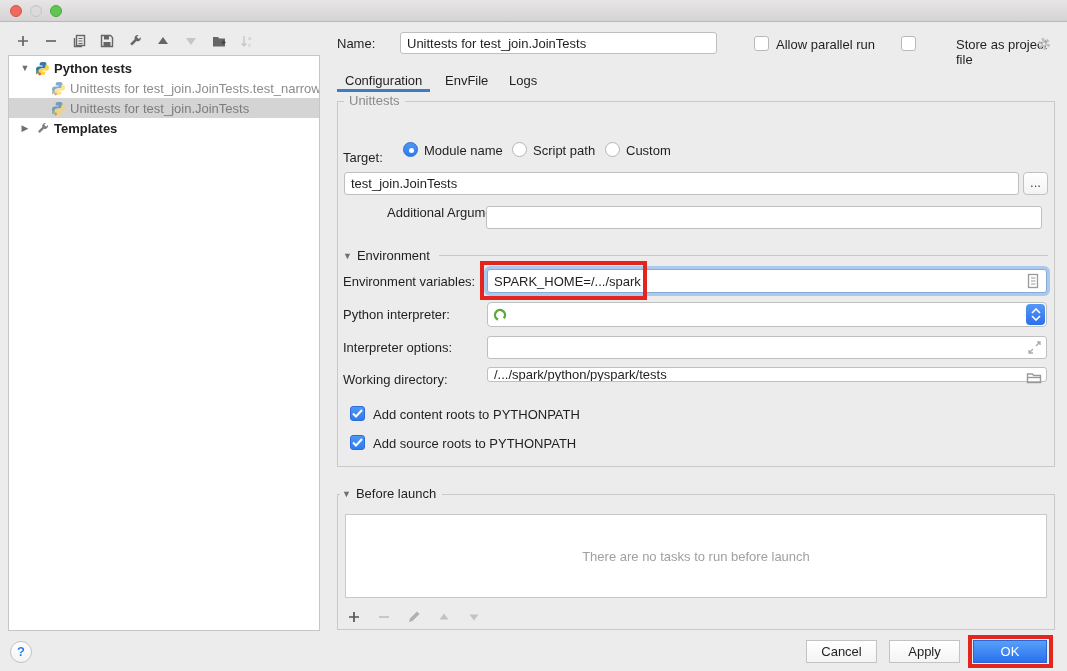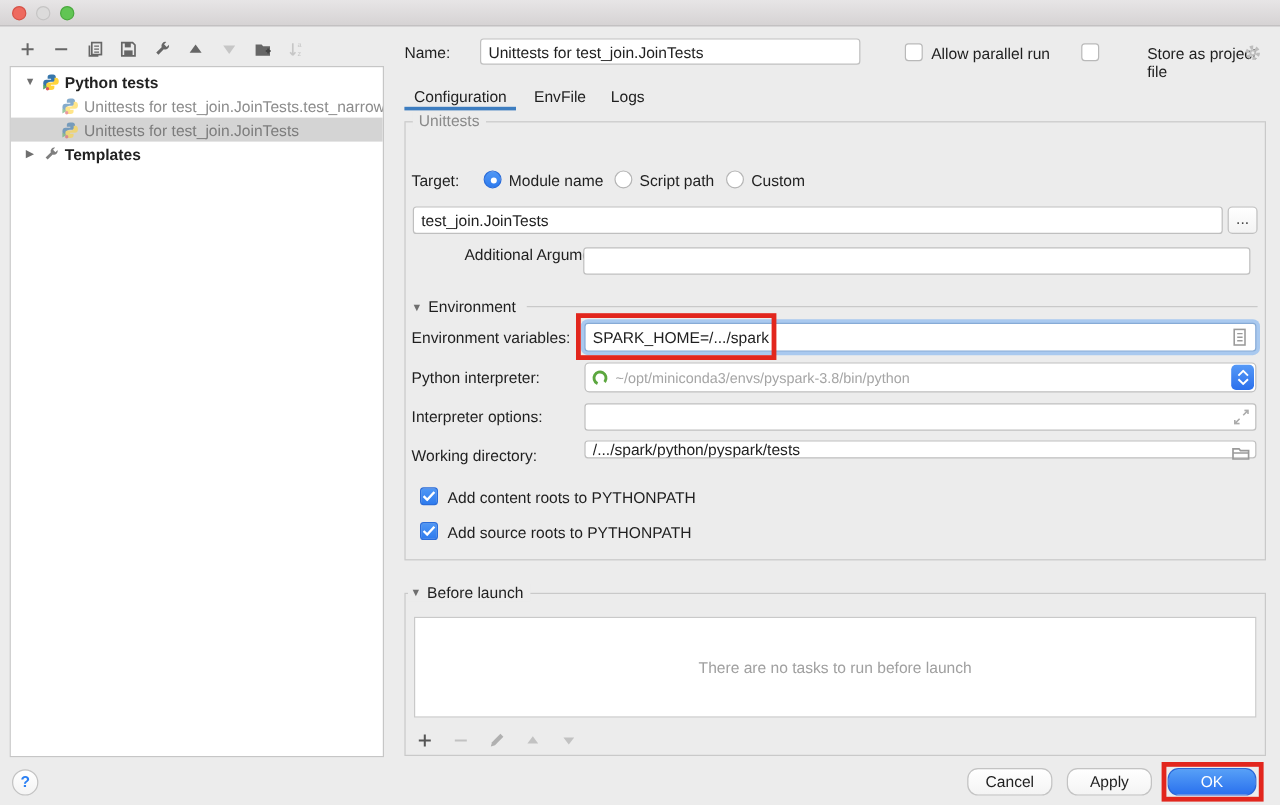--- a/index.html
+++ b/index.html
@@ -58,21 +58,21 @@
   .dropdown .dd-main { margin-left:5px; color:#1f1f1f; }
   .dropdown .dd-path { margin-left:6px; color:#a5a5a5; font-size:12px; }
   .dd-spinner { position:absolute; right:1px; top:1px; bottom:1px; width:19px; border-radius:4px; background:linear-gradient(#5599f7,#2b70ec); display:flex; flex-direction:column; align-items:center; justify-content:center; gap:1px; }
 
   .in-icon { position:absolute; pointer-events:none; }
 
   .empty-panel { position:absolute; background:#fff; border:1px solid #c9c9c9; display:flex; align-items:center; justify-content:center; color:#a0a0a0; }
 
   .bl-toolbar { position:absolute; display:flex; gap:13px; align-items:center; }
 
-  .btn { position:absolute; height:23px; background:linear-gradient(#ffffff,#f4f4f4); border:1px solid #c3c3c3; border-radius:9px; text-align:center; line-height:21px; color:#1f1f1f; }
+  .btn { position:absolute; height:23px; background:linear-gradient(#ffffff,#f4f4f4); border:1px solid #c3c3c3; border-radius:0; text-align:center; line-height:21px; color:#1f1f1f; }
   .btn.primary { background:linear-gradient(#57a0f7,#2a71ee); border:1px solid #2a66d8; color:#fff; }
   .help-btn { position:absolute; left:10px; top:641px; width:22px; height:22px; border-radius:50%; background:linear-gradient(#ffffff,#f4f4f4); border:1px solid #c3c3c3; text-align:center; line-height:20px; color:#2a7ff3; font-weight:bold; }
 
   .annotation { position:absolute; border:4px solid #e2261d; z-index:50; }
 </style>
 </head>
 <body>
 
 <div>
 
@@ -198,21 +198,21 @@
 
   <span class="tab" style="position:absolute; left:345px; top:73px;">Configuration</span>
   <span class="tab" style="position:absolute; left:445px; top:73px;">EnvFile</span>
   <span class="tab" style="position:absolute; left:509px; top:73px;">Logs</span>
   <div class="tab-underline"></div>
 
   <div class="groupbox" style="left:337px; top:101px; width:718px; height:366px;">
     <span class="group-label">Unittests</span>
   </div>
 
-  <span class="flabel" style="left:343px; top:143px;">Target:</span>
+  <span class="flabel" style="left:343px; top:150px;">Target:</span>
   <span class="radio selected" style="left:403px; top:142px;"></span>
   <span class="flabel" style="left:424px; top:143px;">Module name</span>
   <span class="radio" style="left:512px; top:142px;"></span>
   <span class="flabel" style="left:533px; top:143px;">Script path</span>
   <span class="radio" style="left:605px; top:142px;"></span>
   <span class="flabel" style="left:626px; top:143px;">Custom</span>
 
   <input class="field" style="left: 344px; top: 172px; width: 675px; height: 23px;" value="test_join.JoinTests">
   <span class="browse-btn" style="left:1023px; top:172px;">...</span>
 
@@ -234,21 +234,20 @@
       </svg>
   </span>
 
   <span class="flabel" style="left:343px; top:307px;">Python interpreter:</span>
   <div class="dropdown" style="left:487px; top:302px; width:560px; height:25px;">
     <span style="display:flex;">
       <svg width="14" height="14">
           <circle cx="7" cy="7" r="5" fill="none" stroke="#5ca73f" stroke-width="2.4" stroke-dasharray="24 6" transform="rotate(120 7 7)"></circle>
         </svg>
     </span>
-    <span class="dd-path">~/opt/miniconda3/envs/pyspark-3.8/bin/python</span>
     <span class="dd-spinner">
       <svg width="10" height="6">
           <polyline points="1,5 5,1 9,5" fill="none" stroke="#fff" stroke-width="1.6"></polyline>
         </svg>
       <svg width="10" height="6">
           <polyline points="1,1 5,5 9,1" fill="none" stroke="#fff" stroke-width="1.6"></polyline>
         </svg>
     </span>
   </div>
 

